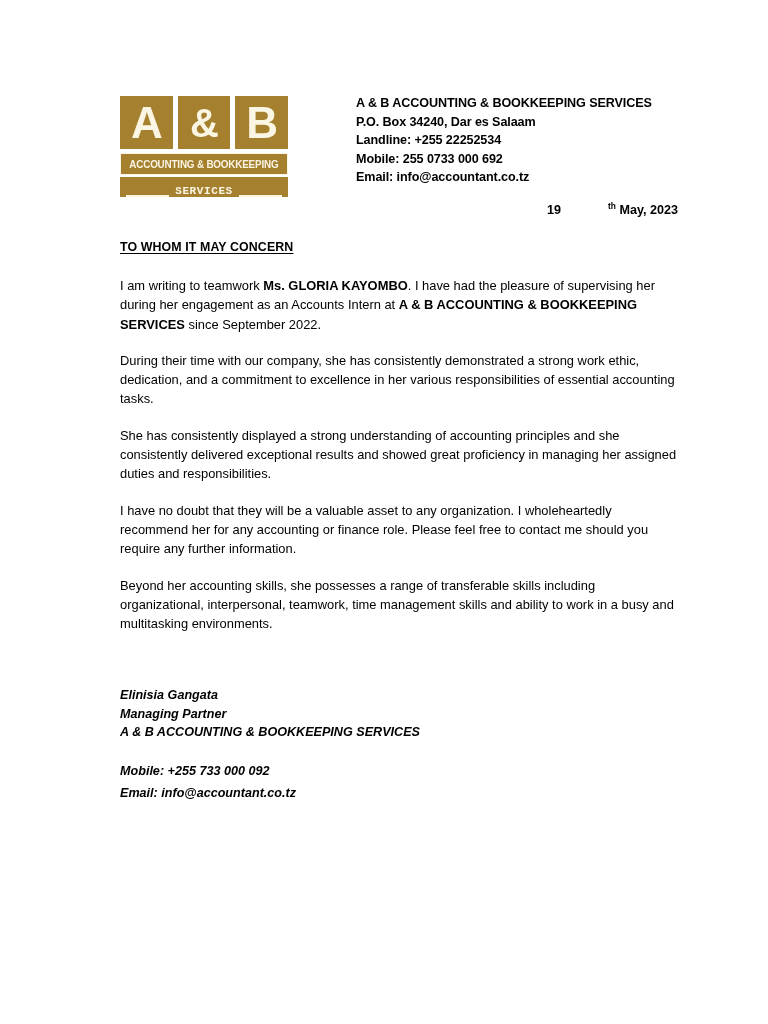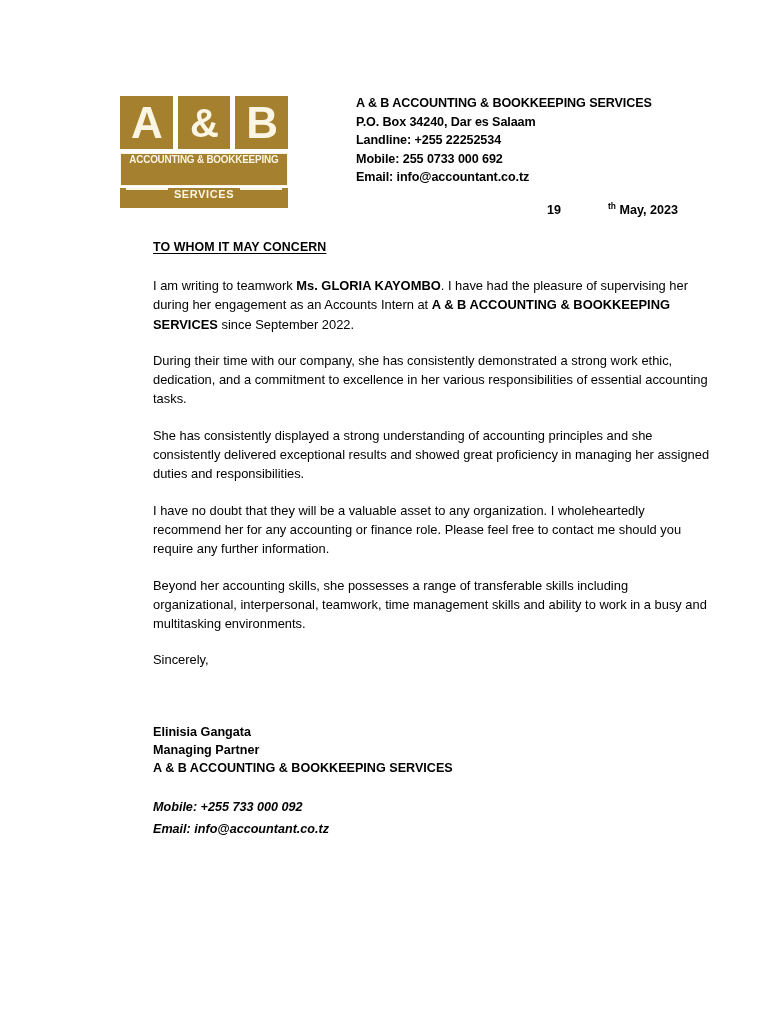--- a/index.html
+++ b/index.html
@@ -56,46 +56,48 @@
     font-size: 44px;
     line-height: 1;
     letter-spacing: -1px;
   }
   .logo-square.amp {
     font-size: 40px;
   }
   .logo-band {
     margin-top: 4px;
     width: 168px;
-    height: 33px;
+    height: 22px;
     background: #A5802E;
     box-sizing: border-box;
     border: 1px solid #FBF5E4;
     display: flex;
+    align-items: center;
     justify-content: center;
   }
   .logo-band span {
     color: #FBF5E4;
     font-size: 10.2px;
     font-weight: bold;
     letter-spacing: -0.2px;
     white-space: nowrap;
     transform: scaleX(0.97);
   }
   .logo-services {
     margin-top: 2px;
     width: 168px;
     height: 20px;
     background: #A5802E;
     display: flex;
-    align-items: flex-start;
+    align-items: flex-end;
     justify-content: center;
     gap: 6px;
     padding: 0 6px;
     box-sizing: border-box;
+    font-family: Liberation Mono, monospace;
   }
   .logo-rule {
     flex: 1 1 auto;
     height: 2px;
     background: #FBF5E4;
   }
   .logo-services span.txt {
     color: #FBF5E4;
     font-size: 11px;
     font-weight: bold;
@@ -131,21 +133,20 @@
     line-height: 0;
     padding-left: 47px;
   }
 
   
   .body-area {
     position: absolute;
     left: 120px;
     top: 240px;
     width: 558px;
-    margin-left: 33px;
   }
   .subject {
     font-size: 12.4px;
     font-weight: bold;
     text-decoration: underline;
     text-underline-offset: 2px;
     letter-spacing: 0.1px;
     margin: 0 0 22px 0;
   }
   .para {
@@ -157,20 +158,21 @@
   .para b { font-weight: bold; }
 
   .closing {
     font-size: 12.9px;
     line-height: 19.3px;
     margin: 6px 0 0 0;
   }
 
   .signature {
     margin-top: 53px;
+    font-style: italic;
   }
   .signature div {
     font-size: 12.6px;
     font-weight: bold;
     line-height: 18.2px;
   }
   .contact-footer {
     margin-top: 19px;
   }
   .contact-footer div {
@@ -222,21 +224,20 @@
     <p class="para"><span>I am writing to teamwork </span><b>Ms. GLORIA KAYOMBO</b><span>. I have had the pleasure of supervising her during her engagement as an Accounts Intern at </span><b>A &amp; B ACCOUNTING &amp; BOOKKEEPING SERVICES</b><span> since September 2022.</span></p>
 
     <p class="para">During their time with our company, she has consistently demonstrated a strong work ethic, dedication, and a commitment to excellence in her various responsibilities of essential accounting tasks.</p>
 
     <p class="para">She has consistently displayed a strong understanding of accounting principles and she consistently delivered exceptional results and showed great proficiency in managing her assigned duties and responsibilities.</p>
 
     <p class="para">I have no doubt that they will be a valuable asset to any organization. I wholeheartedly recommend her for any accounting or finance role. Please feel free to contact me should you require any further information.</p>
 
     <p class="para">Beyond her accounting skills, she possesses a range of transferable skills including organizational, interpersonal, teamwork, time management skills and ability to work in a busy and multitasking environments.</p>
 
-    <p class="closing">Sincerely,</p>
 
     <div class="signature">
       <div>Elinisia Gangata</div>
       <div>Managing Partner</div>
       <div>A &amp; B ACCOUNTING &amp; BOOKKEEPING SERVICES</div>
     </div>
 
     <div class="contact-footer">
       <div>Mobile: +255 733 000 092</div>
       <div>Email: info@accountant.co.tz</div>

